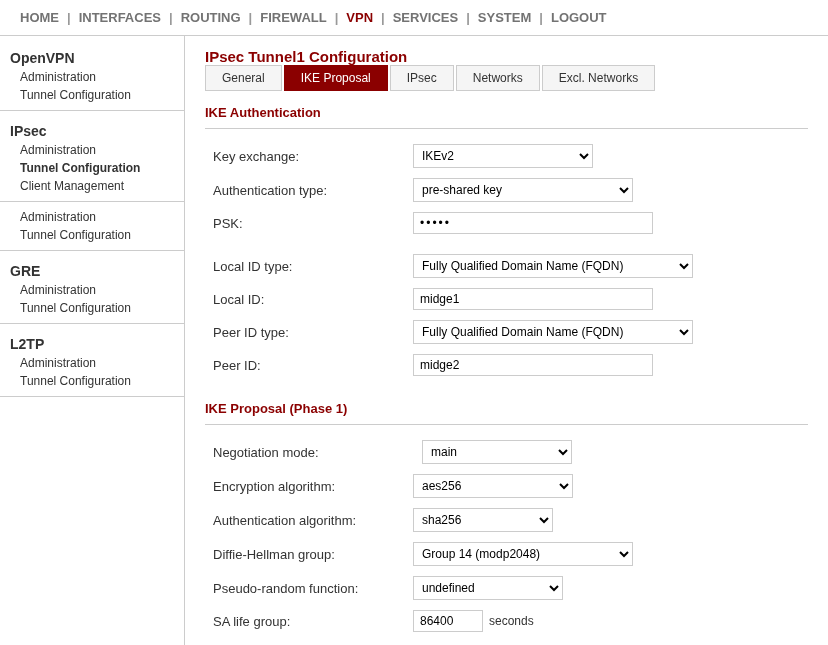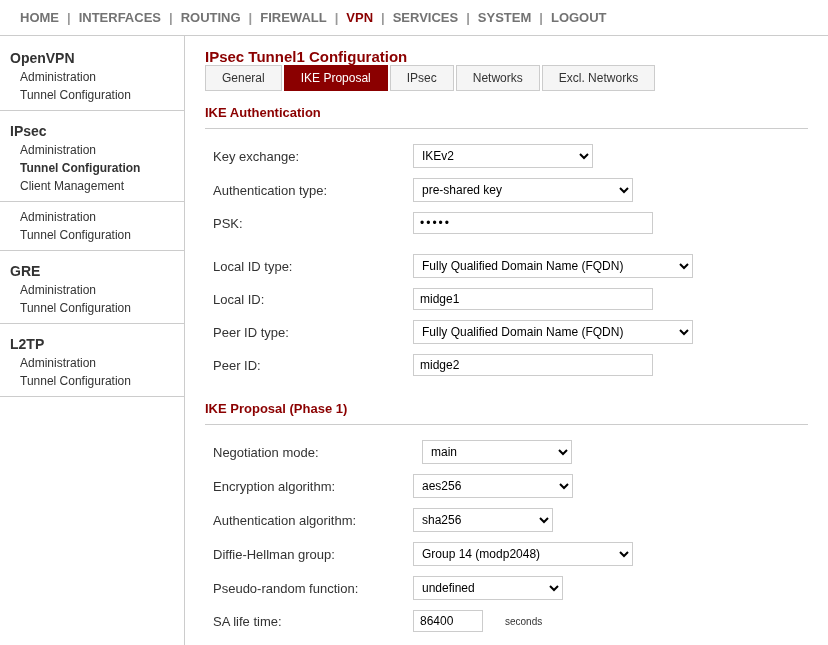--- a/index.html
+++ b/index.html
@@ -119,21 +119,21 @@
       font-size: 12px;
       background: #fff;
     }
     .form-select {
       border: 1px solid #ccc;
       padding: 3px 4px;
       font-size: 12px;
       background: #fff;
     }
     .select-medium { width: 180px; }
-    .seconds-label { margin-left: 22px; font-size: 10px; }
+    .seconds-label { margin-left: 6px; font-size: 12px; }
 
     
     .psk-input { letter-spacing: 2px; }
   </style>
 </head>
 <body>
 
 <div class="top-nav">
   <a href="#">HOME</a>
   <span class="sep">|</span>
@@ -304,21 +304,21 @@
         <td>Pseudo-random function:</td>
         <td>
           <select class="form-select" style="width:150px;">
             <option>undefined</option>
             <option>sha256</option>
             <option>sha1</option>
           </select>
         </td>
       </tr>
       <tr>
-        <td>SA life time:</td>
+        <td>SA life group:</td>
         <td style="display:flex; align-items:center;">
           <input type="text" class="form-input" style="width: 70px;" value="86400">
           <span class="seconds-label">seconds</span>
         </td>
       </tr>
     </tbody>
       </table>
 
   </div>
 </div>

